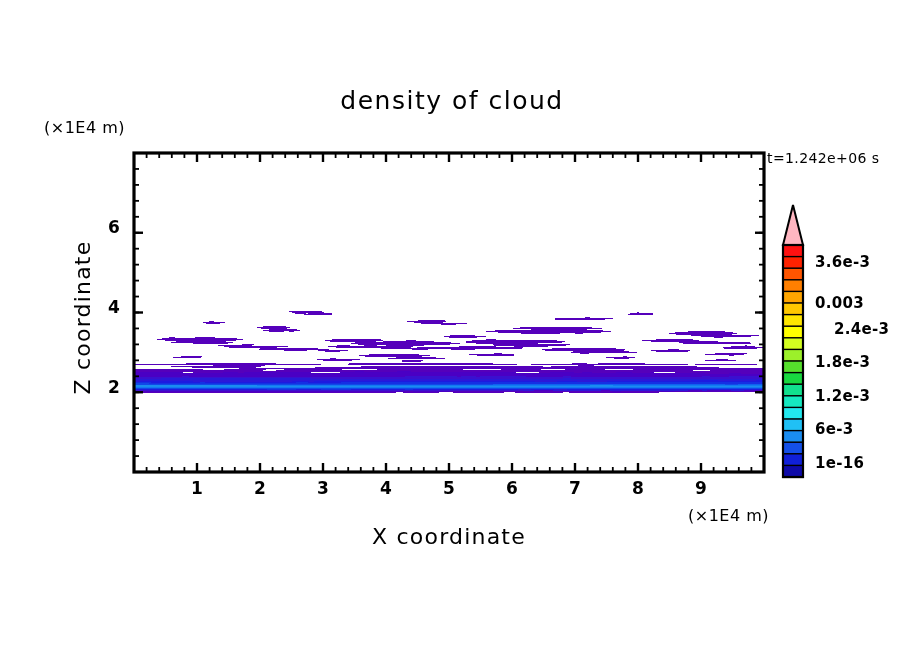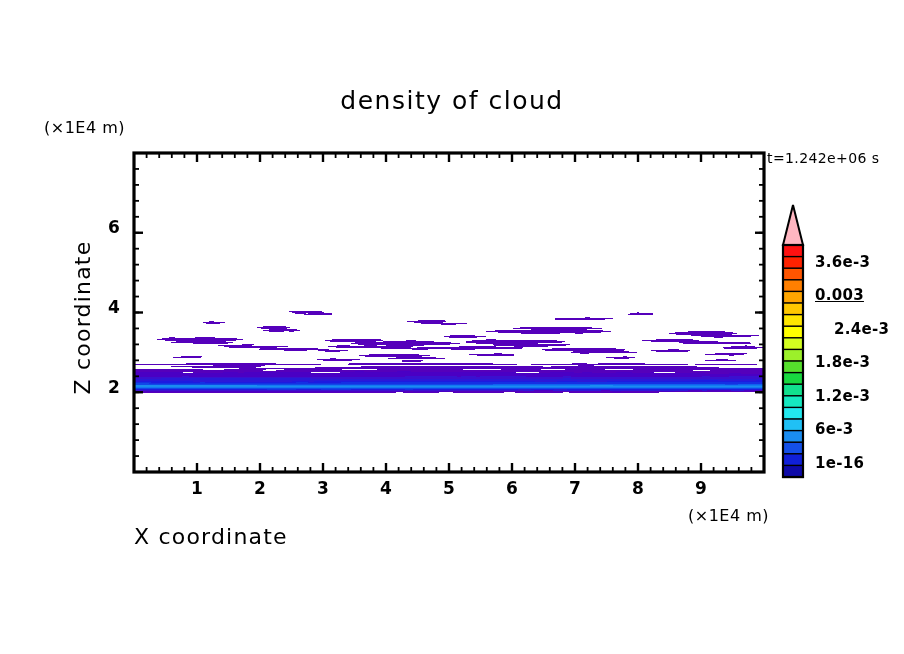--- a/index.html
+++ b/index.html
@@ -40,20 +40,21 @@
     letter-spacing: 0.5px;
   }
   #time-label {
     left: 767px; top: 150px;
     font-size: 14px;
     letter-spacing: 0.4px;
   }
   #xaxis-title {
     left: 134px; top: 524px;
     width: 630px;
+    text-align: center;
     font-size: 22px;
     letter-spacing: 1.2px;
   }
   #yaxis-title {
     left: -28px; top: 305px;
     width: 220px;
     text-align: center;
     font-size: 22px;
     letter-spacing: 1.2px;
     transform: rotate(-90deg);
@@ -390,21 +391,21 @@
       <div class="txt tick-lbl" style="left: 500px; top: 478px; width: 24px;">6</div>
       <div class="txt tick-lbl" style="left: 563px; top: 478px; width: 24px;">7</div>
       <div class="txt tick-lbl" style="left: 626px; top: 478px; width: 24px;">8</div>
       <div class="txt tick-lbl" style="left: 689px; top: 478px; width: 24px;">9</div>
       <div class="txt tick-lbl" style="left: 104px; top: 217px; width: 20px;">6</div>
       <div class="txt tick-lbl" style="left: 104px; top: 297px; width: 20px;">4</div>
       <div class="txt tick-lbl" style="left: 104px; top: 377px; width: 20px;">2</div>
     </div>
   <div id="cbar-label-layer">
       <div class="txt cb-lbl" style="left: 815px; top: 253px; text-align: right;">3.6e-3</div>
-      <div class="txt cb-lbl" style="left: 815px; top: 286px; text-decoration: underline;">0.003</div>
+      <div class="txt cb-lbl" style="left: 815px; top: 294px;">0.003</div>
       <div class="txt cb-lbl" style="left: 815px; top: 320px; margin-left: 19px;">2.4e-3</div>
       <div class="txt cb-lbl" style="left: 815px; top: 353px; text-align: right;">1.8e-3</div>
       <div class="txt cb-lbl" style="left: 815px; top: 387px;">1.2e-3</div>
       <div class="txt cb-lbl" style="left: 815px; top: 420px;">6e-3</div>
       <div class="txt cb-lbl" style="left: 815px; top: 454px;">1e-16</div>
     </div>
 
 </div>
 
 </body></html>

